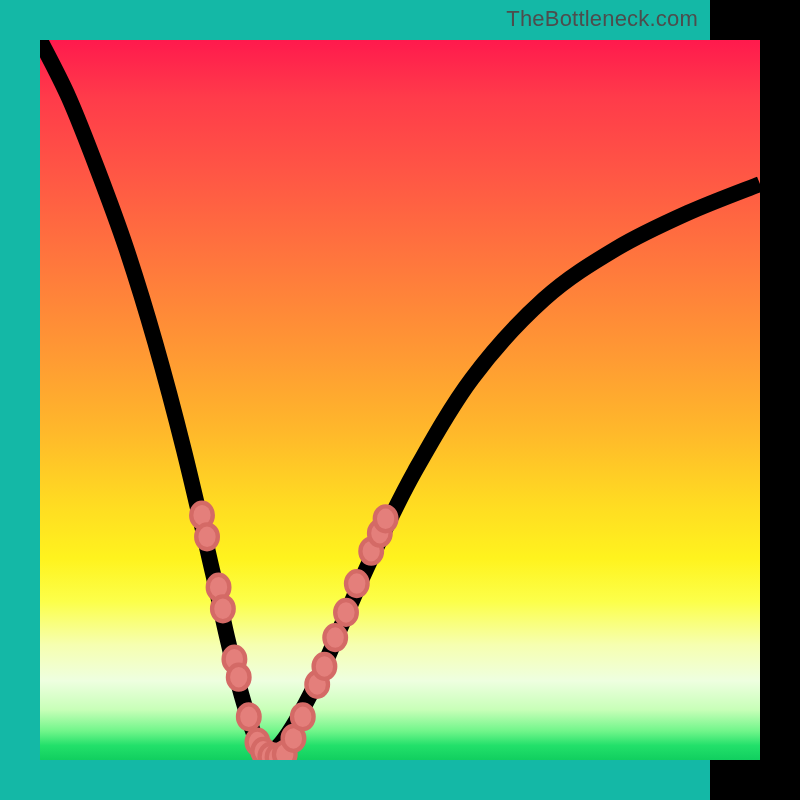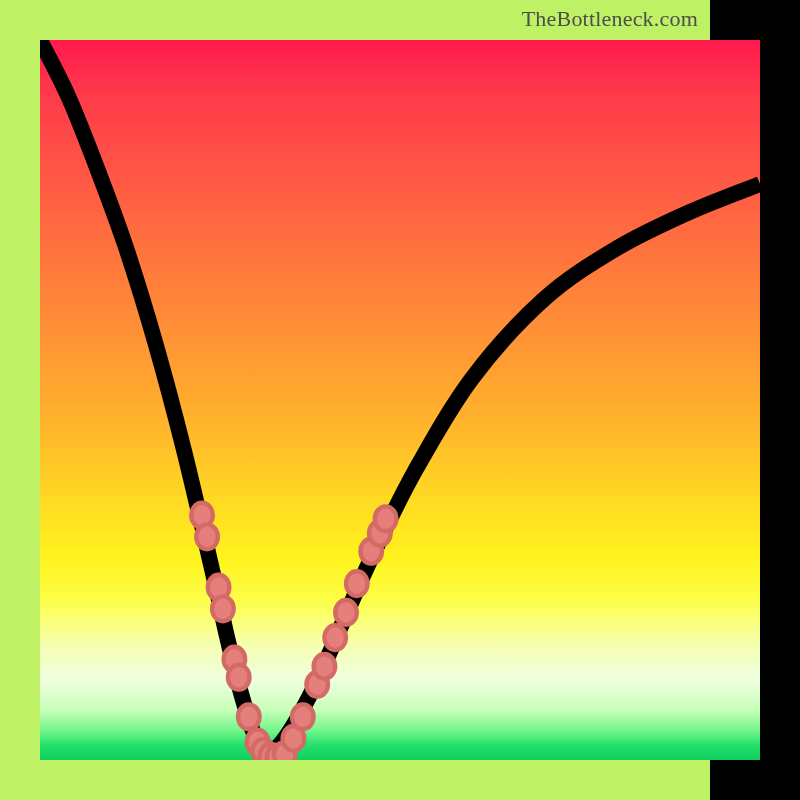--- a/index.html
+++ b/index.html
@@ -8,22 +8,21 @@
     width: 800px;
     height: 800px;
     overflow: hidden;
     background: #000;
     font-family: Arial, Helvetica, sans-serif;
   }
   .frame {
     position: relative;
     width: 710px;
     height: 800px;
-    background: #bef264;
-    font-family: Liberation Serif, serif;
+    background: #14b8a6;
   }
   .plot-area {
     position: absolute;
     left: 40px;
     top: 40px;
     width: 720px;
     height: 720px;
     
     background: linear-gradient(
       to bottom,

